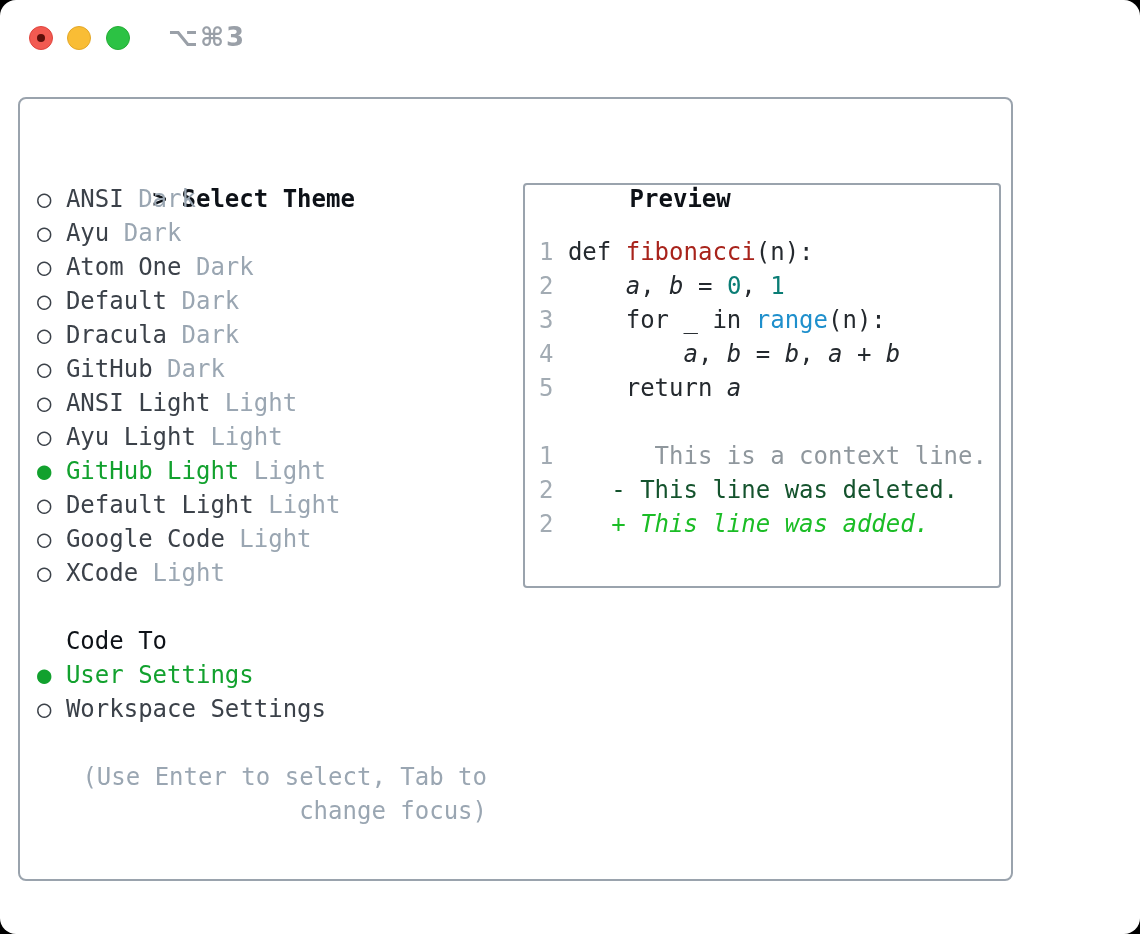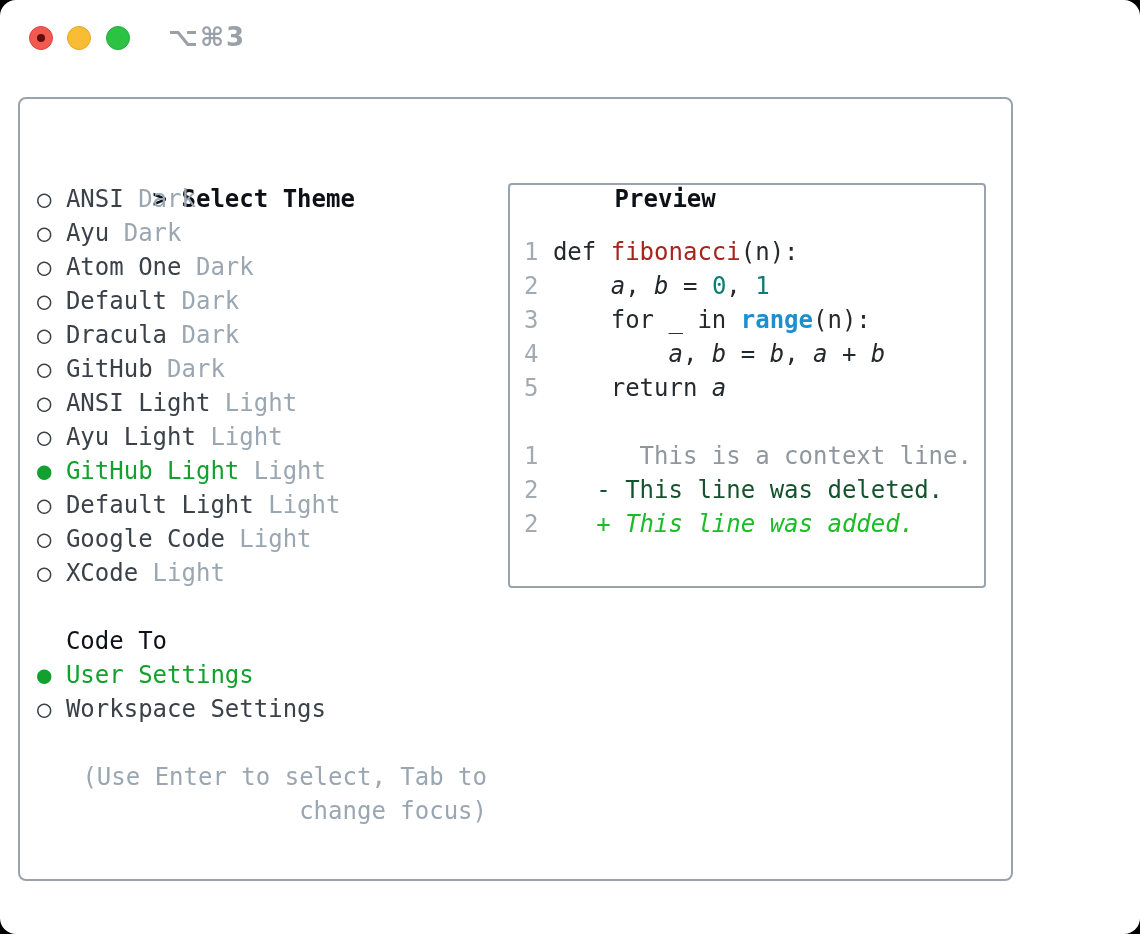--- a/index.html
+++ b/index.html
@@ -17,42 +17,42 @@
   .light .dot{width:8px;height:8px;border-radius:50%;background:#5d0f0a;}
   .wtitle{position:absolute;left:168px;top:22px;font-size:26px;font-weight:bold;
           color:#9aa0a8;font-family:"DejaVu Sans","Liberation Sans",sans-serif;
           letter-spacing:2px;}
   
   .panel{position:absolute;left:18px;top:97px;width:995px;height:784px;
          box-sizing:border-box;border:2px solid #9aa3ad;border-radius:8px;
          background:#ffffff;}
   .row{height:34px;line-height:34px;white-space:pre;font-size:24px;}
   .left{position:absolute;left:17px;top:49px;width:450px;}
-  .right{position:absolute;left:479px;top:49px;width:482px;}
+  .right{position:absolute;left:494px;top:49px;width:482px;}
   .bold-title{font-weight:bold;color:#0d1117;}
   .cursor{font-weight:bold;color:#0d1117;margin-right:1ch;}
   .marker{color:#3b4149;margin-right:1ch;}
   .theme-row{color:#3b4149;}
   .theme-row .suffix{color:#9aa6b2;}
   .theme-row.selected .tname,.theme-row.selected .marker,
   .apply-row.selected,.apply-row.selected .marker{color:#12a12e;}
   .apply-row{color:#3b4149;}
   .apply-header{padding-left:2ch;color:#0d1117;}
   .hint-line{color:#9aa6b2;text-align:right;}
   .spacer{height:34px;}
   
   .preview-box{margin-left:9px;margin-top:1px;width:478px;height:405px;
                box-sizing:border-box;border:2px solid #9aa3ad;border-radius:4px;
                padding:50px 10px 0 14px;overflow:hidden;}
   .cl{height:34px;line-height:34px;white-space:pre;font-size:24px;color:#24292e;}
   .cl .ln{color:#a2abb3;}
   .cl .fg{color:#24292e;}
   .cl .func{color:#a8231b;}
   .cl .num{color:#0a7d75;}
-  .cl .call{color:#1e8fcc;font-weight:bold;}
+  .cl .call{color:#1e8fcc;}
   .cl .var{color:#24292e;font-style:italic;}
   .cl .ctx{color:#8f979d;}
   .cl .del{color:#14532d;}
   .cl .add{color:#1bbd26;font-style:italic;}
 </style>
 </head>
 <body>
 
 <div class="window">
   <div class="titlebar">

